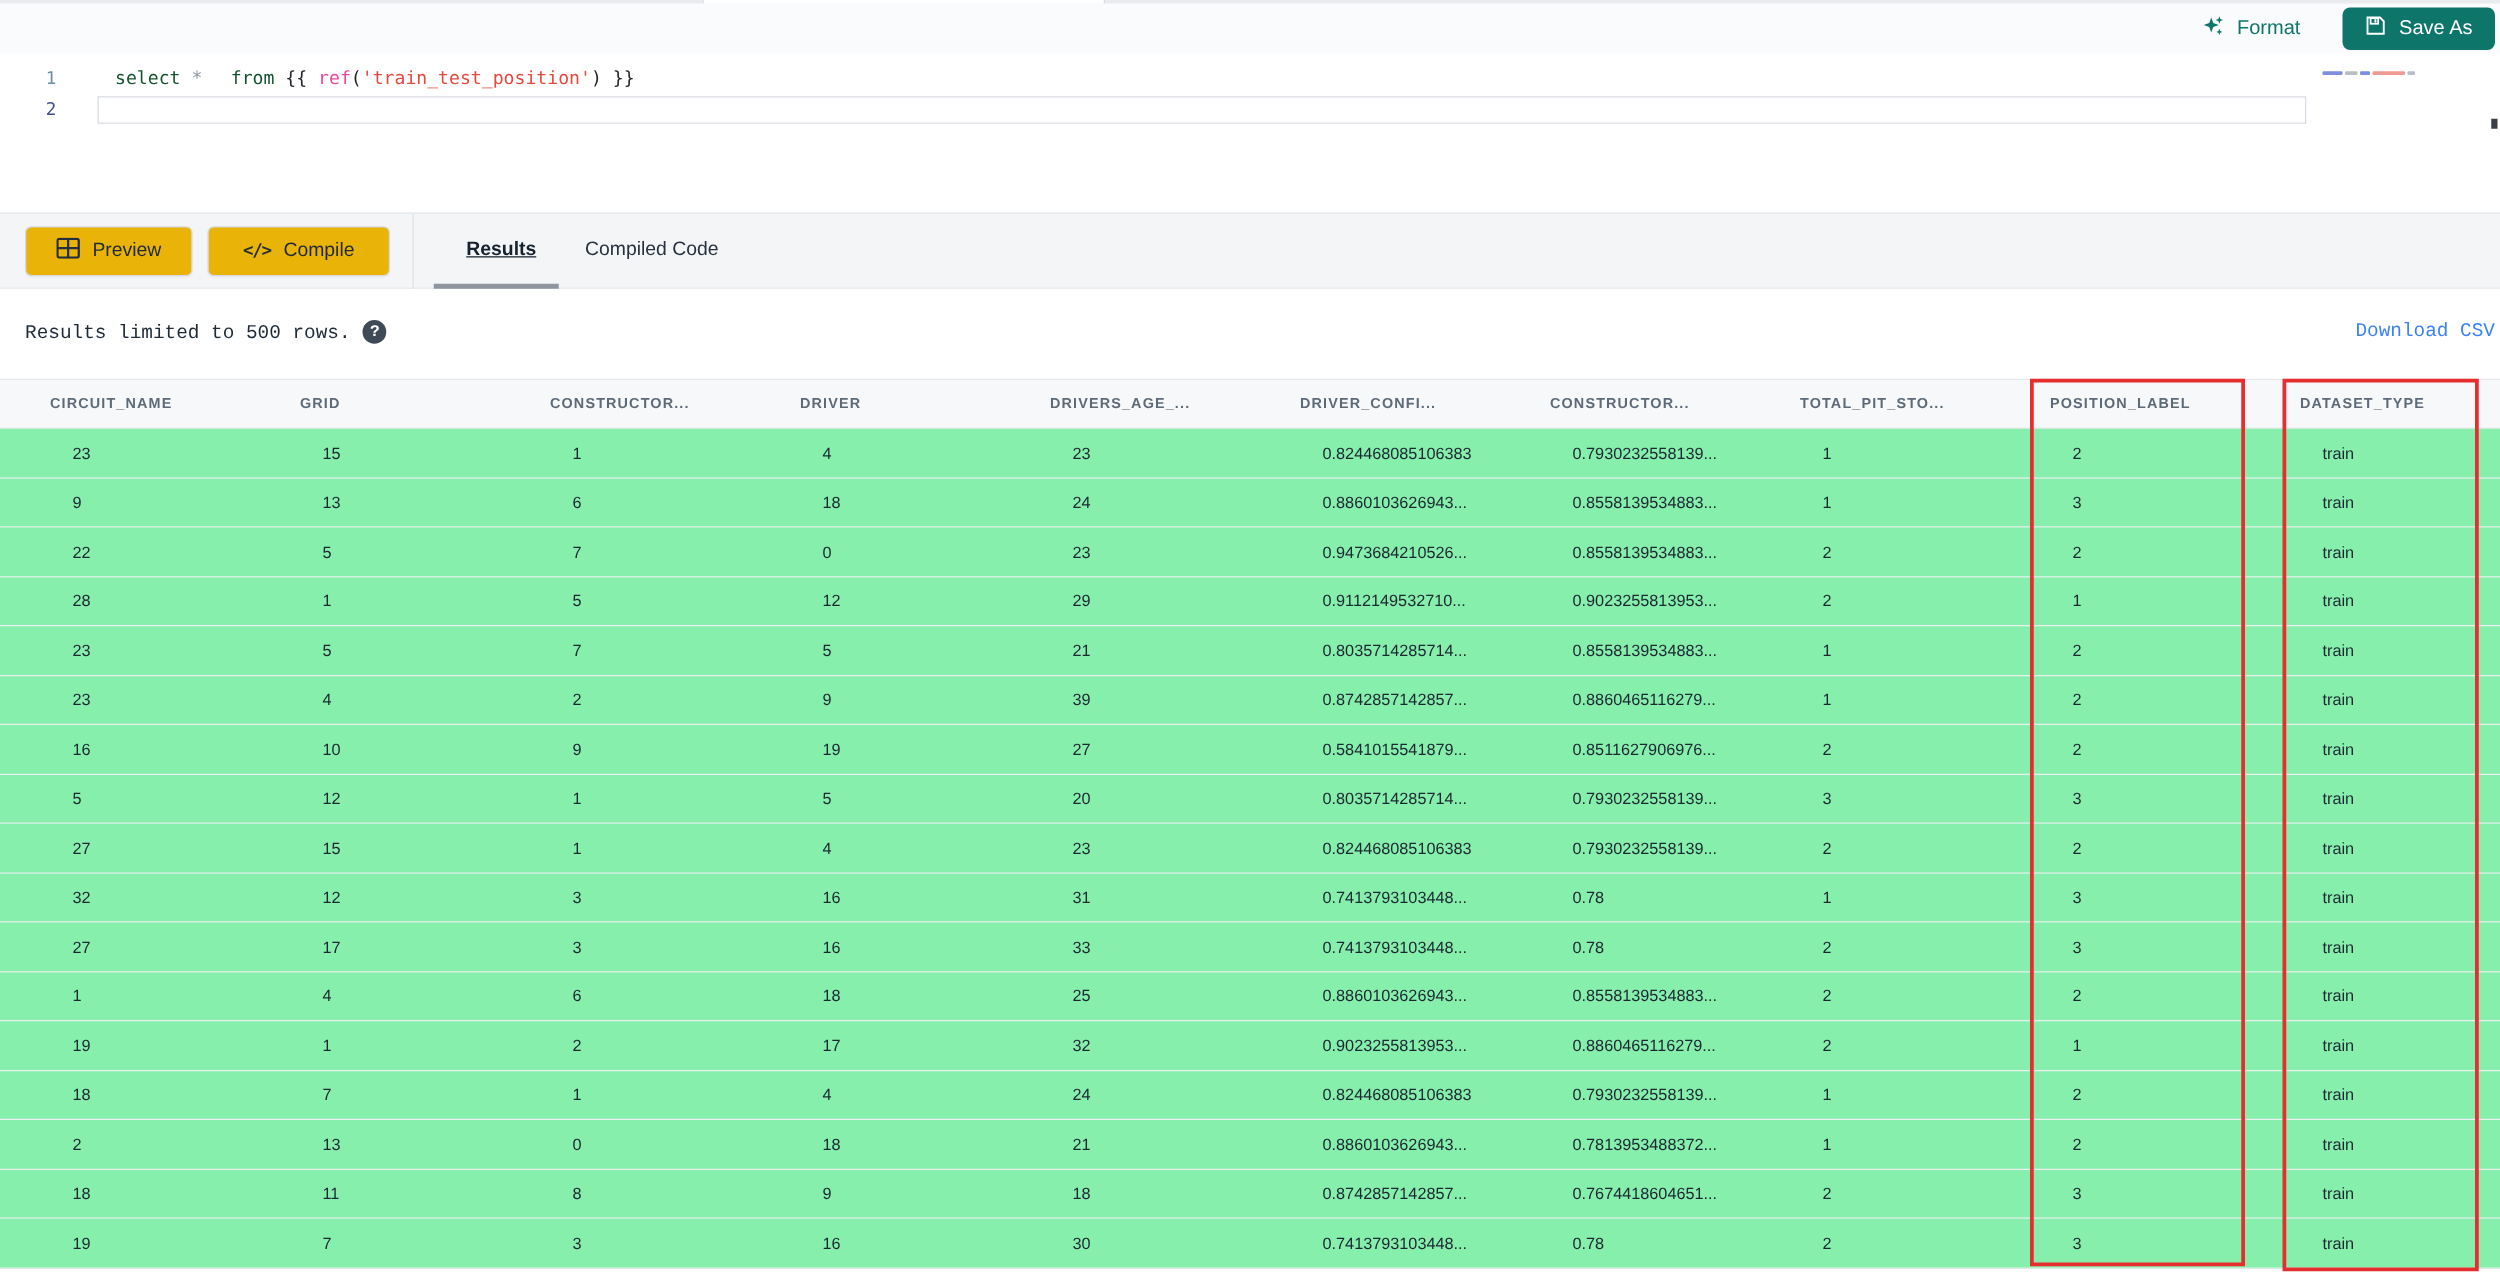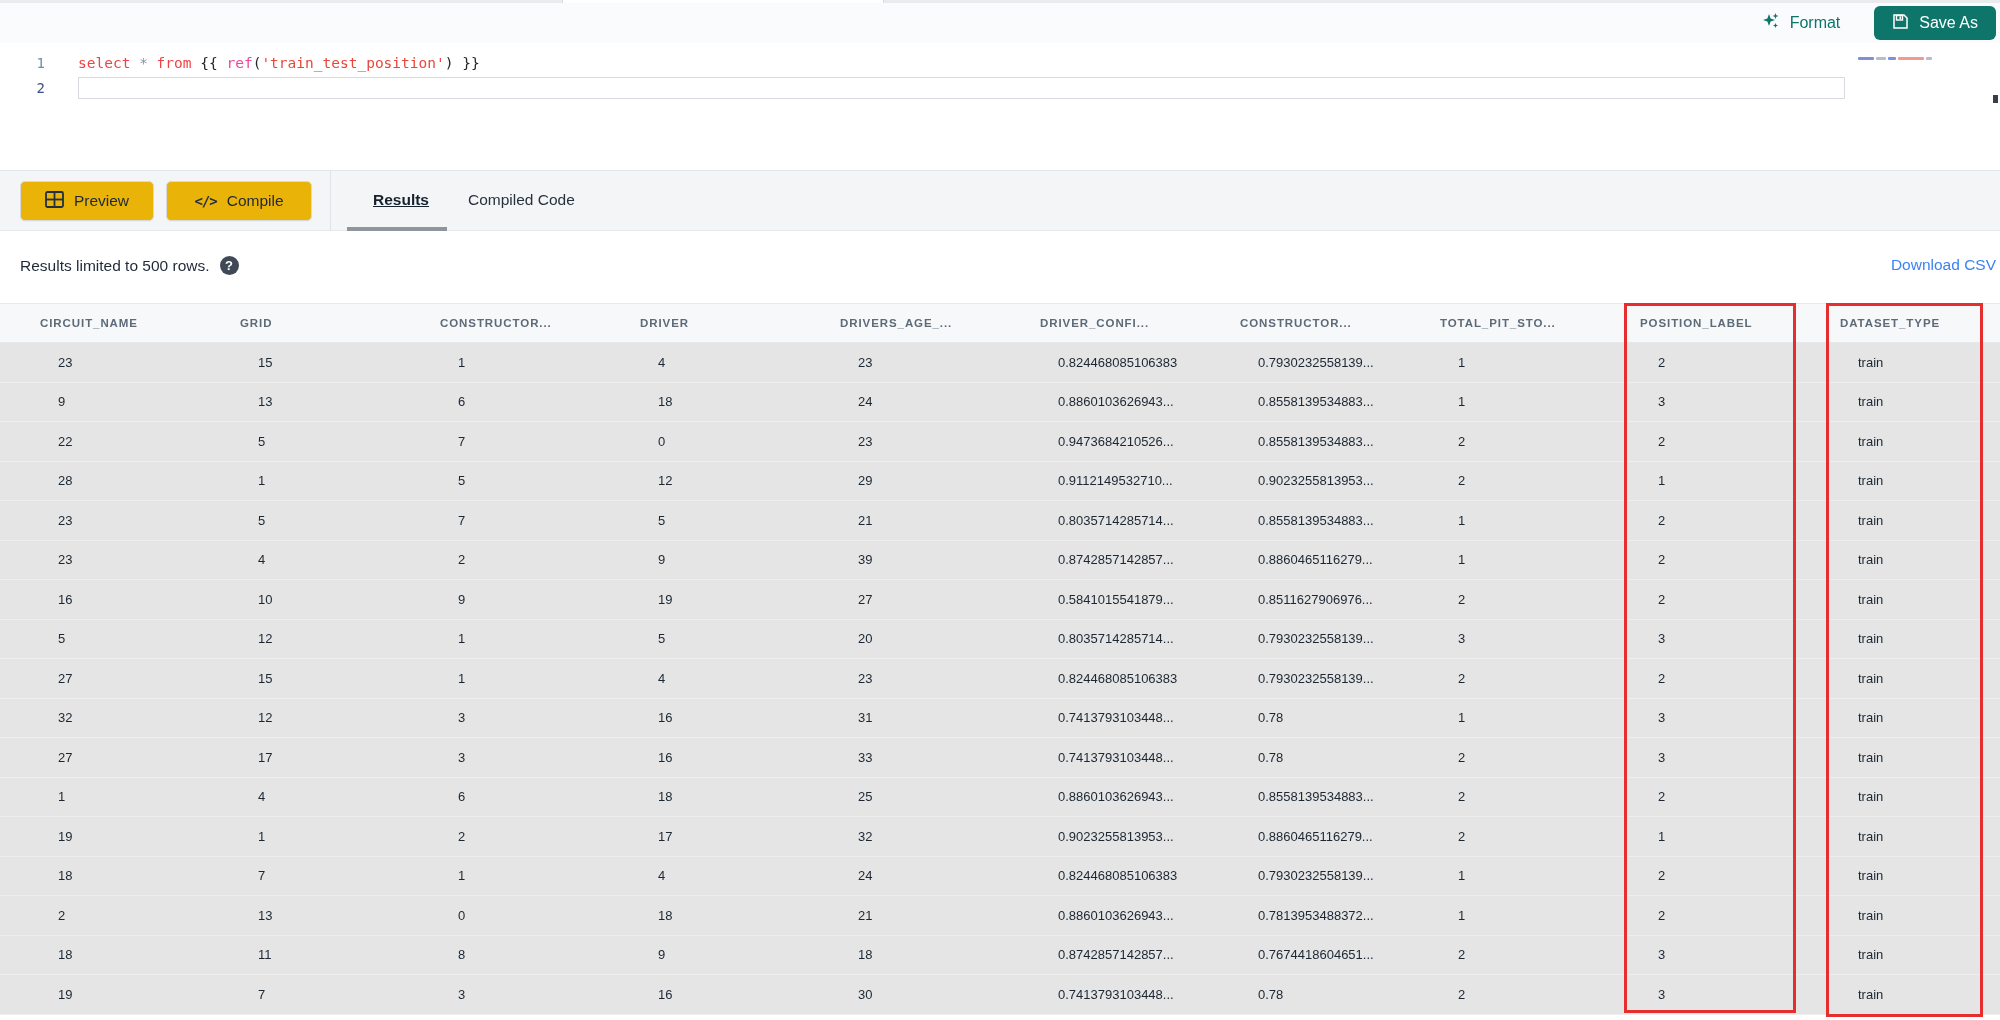--- a/index.html
+++ b/index.html
@@ -19,21 +19,21 @@
     font-size:16px; height:34px; padding:0 18px; border-radius:6px; border:none; cursor:pointer; }
 
   
   .editor { position:absolute; left:0; top:43px; width:2000px; height:127px; background:#fff; }
   .gutter { position:absolute; left:0; top:8px; width:45px; text-align:right;
     font-family:"DejaVu Sans Mono", monospace; font-size:14px; line-height:25px; }
   .ln1 { color:#6b8fa3; display:block; }
   .ln2 { color:#3c4f88; display:block; }
   .codeline { position:absolute; left:78px; top:8px; height:25px; line-height:25px;
     font-family:"DejaVu Sans Mono", monospace; font-size:14.5px; white-space:pre; }
-  .tok-keyword { color:#ef4444; }
+  .tok-keyword { color:#14532d;margin-left:14px; }
   .tok-operator { color:#8d93a2; }
   .tok-brace { color:#23262b; }
   .tok-func { color:#ec4899; }
   .tok-string { color:#e8473c; }
   .tok-plain { color:#23262b; }
   .activeline { position:absolute; left:78px; top:34px; width:1767px; height:22px;
     border:1px solid #d8dce2; background:#fff; }
   .minimap { position:absolute; left:1858px; top:10px; width:139px; height:10px; display:flex; gap:2px; align-items:center; }
   .minimap i { display:block; height:3px; border-radius:1px; }
   .mm-b1 { width:16px; background:#7f8fe0; }
@@ -52,33 +52,33 @@
   .btn-preview { left:20px; width:134px; }
   .btn-compile { left:166px; width:146px; }
   .compile-glyph { font-family:"DejaVu Sans Mono", monospace; font-weight:bold; font-size:14px; color:#232f3e; letter-spacing:-1px; }
   .vdivider { position:absolute; left:330px; top:0; width:1px; height:60px; background:#e0e3e7; }
   .tab { position:absolute; top:0; height:57px; display:flex; align-items:center; font-size:15.5px; color:#16222e; cursor:pointer; }
   .tab-results { left:373px; font-weight:700;text-decoration:underline; }
   .tab-compiled { left:468px; font-weight:400; color:#27323e; }
   .tab-underline { position:absolute; left:347px; top:56px; width:100px; height:4px; background:#8e959e; }
 
   
-  .resultsbar { position:absolute; left:0; top:232px; width:2000px; height:71px; background:#fff; }
+  .resultsbar { position:absolute; left:0; top:232px; width:2000px; height:71px; background:#fff;font-family:Liberation Mono, monospace; }
   .limit-text { position:absolute; left:20px; top:24px; font-size:15.5px; color:#1f2a37; display:flex; align-items:center; gap:10px; }
   .help-icon { width:19px; height:19px; border-radius:50%; background:#404a57; color:#fff; font-size:13px;
     font-weight:bold; display:inline-flex; align-items:center; justify-content:center; cursor:pointer; }
   .download-csv { position:absolute; right:4px; top:24px; font-size:15.5px; color:#3b82f6; cursor:pointer; }
 
   
   .table-wrap { position:absolute; left:0; top:303px; width:2000px; }
   .thead { height:40px; background:#f7f8f9; border-top:1px solid #e6e8eb; border-bottom:1px solid #e6e8eb;
     display:grid; grid-template-columns:repeat(10,200px); padding-left:0; align-items:center; }
   .th { padding-left:40px; font-size:11.5px; font-weight:700; color:#5d6a78; letter-spacing:0.08em; }
   .tr { height:39.5px; border-bottom:1px solid #eceef0; display:grid; grid-template-columns:repeat(10,200px);
-    padding-left:18px; align-items:center; background:#e5e5e5; }
+    padding-left:18px; align-items:center; background:#86efac; }
   .td { padding-left:40px; font-size:13px; color:#1c2733; overflow:hidden; white-space:nowrap; }
 
   
   .red-box { position:absolute; border:3px solid #e62e2e; background:transparent; pointer-events:none; }
   .red-box-1 { left:1624px; top:303px; width:172px; height:710px; }
   .red-box-2 { left:1826px; top:303px; width:157px; height:714px; }
 </style>
 </head>
 <body>
 

